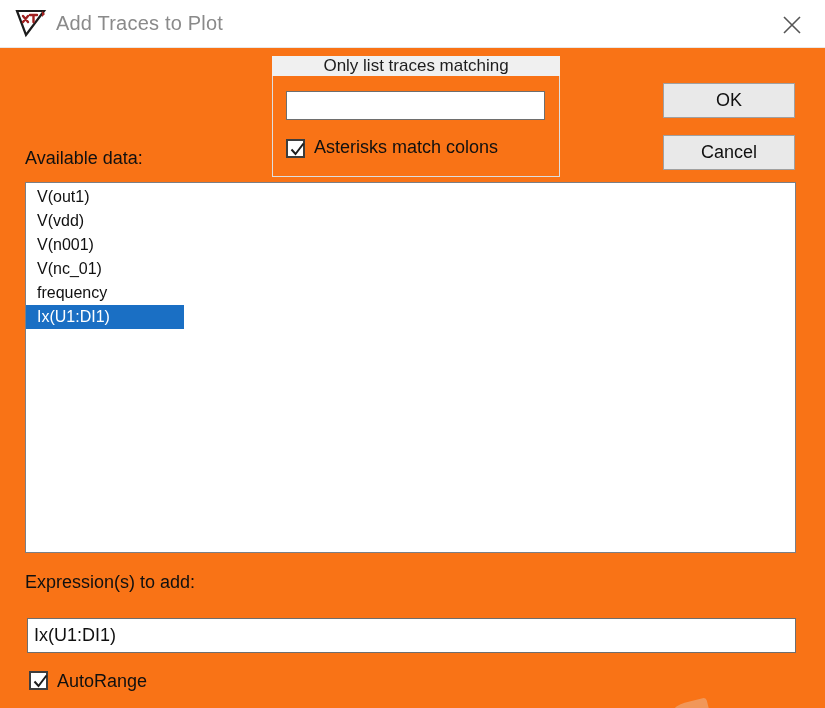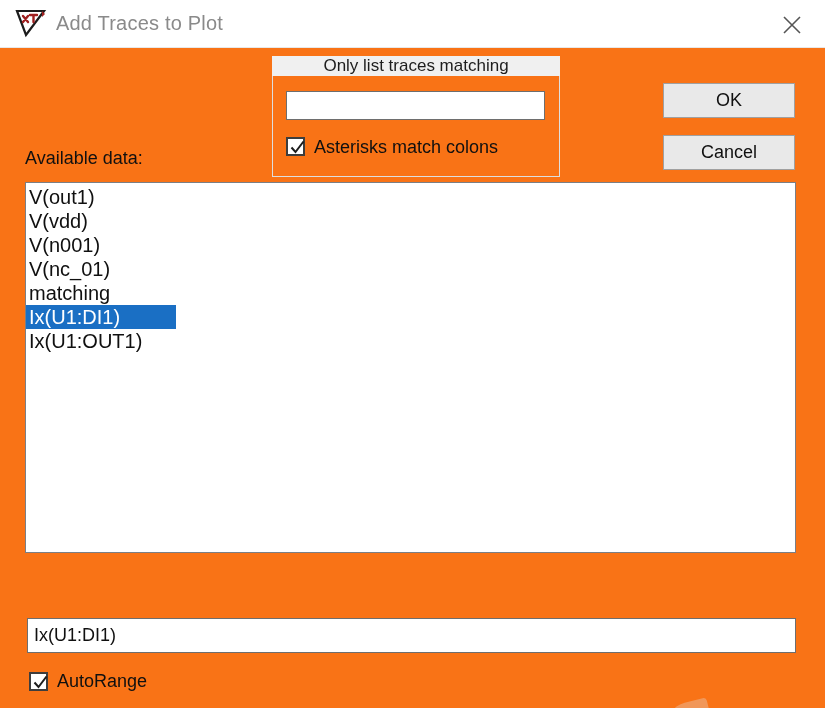--- a/index.html
+++ b/index.html
@@ -90,21 +90,21 @@
     font-family: "Liberation Sans", sans-serif;
     font-size: 16px;
     color: #101010;
     padding: 0 5px;
     outline: none;
   }
   .asterisk-row {
     position: absolute;
     left: 286px; top: 89px;
     display: flex;
-    align-items: flex-start;
+    align-items: flex-end;
     cursor: pointer;
   }
 
   
   .cb {
     width: 19px; height: 19px;
     border: 2px solid #3d3d3d;
     background: #ffffff;
     box-sizing: border-box;
     position: relative;
@@ -151,23 +151,23 @@
     width: 771px; height: 371px;
     background: #ffffff;
     border: 1px solid #7b7f85;
     box-sizing: border-box;
     overflow: hidden;
     padding-top: 2px;
   }
   .list-item {
     height: 24px;
     line-height: 24px;
-    font-size: 20px;
-    color: #101010;
-    padding-left: 3px;
+    font-size: 16px;
+    color: #101010;
+    padding-left: 11px;
     white-space: nowrap;
     cursor: default;
   }
   .list-item.selected {
     background: #1a6fc4;
     color: #ffffff;
     width: 147px;
   }
 
   
@@ -188,21 +188,20 @@
     font-family: "Liberation Sans", sans-serif;
     font-size: 18px;
     color: #101010;
     padding: 0 6px;
     outline: none;
   }
   .autorange-row {
     position: absolute;
     left: 29px; top: 623px;
     display: flex;
-    align-items: center;
     cursor: pointer;
   }
 
   
   .watermark {
     position: absolute;
     left: 668px; top: 652px;
     width: 157px; height: 56px;
     opacity: 0.33;
     pointer-events: none;
@@ -275,25 +274,25 @@
   <button class="btn btn-ok">OK</button>
   <button class="btn btn-cancel">Cancel</button>
 
   <div class="avail-label">Available data:</div>
 
   <div class="listbox" id="trace-listbox">
       <div class="list-item">V(out1)</div>
       <div class="list-item">V(vdd)</div>
       <div class="list-item">V(n001)</div>
       <div class="list-item">V(nc_01)</div>
-      <div class="list-item">matching</div>
+      <div class="list-item">frequency</div>
       <div class="list-item selected">Ix(U1:DI1)</div>
-      <div class="list-item">Ix(U1:OUT1)</div>
     </div>
 
+  <div class="expr-label">Expression(s) to add:</div>
 
   <input class="expr-input" type="text" value="Ix(U1:DI1)" style="">
 
   <div class="autorange-row">
     <span class="cb">
       <svg width="17" height="17" viewBox="0 0 17 17">
         <path d="M2.5 8.5 L6.5 13 L14.5 2.5" fill="none" stroke="#1d1d1d" stroke-width="2"></path>
       </svg>
     </span>
     <span class="cb-label">AutoRange</span>

